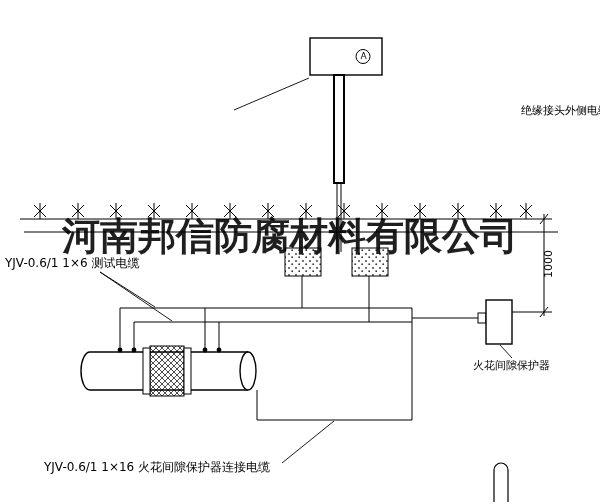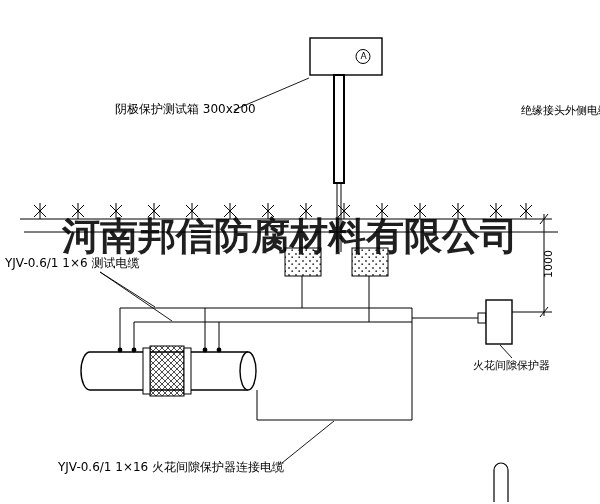--- a/index.html
+++ b/index.html
@@ -142,27 +142,26 @@
       <line x1="500" y1="345" x2="512" y2="358"></line>
     </g>
 
     <g stroke="#000" stroke-width="1.2" fill="none">
       <path d="M494,502 V470 A7,7 0 0 1 508,470 V502"></path>
     </g>
   </svg>
 
   <div class="watermark">河南邦信防腐材料有限公司</div>
 
-  <div class="label" style="left:115px; top:103px;">阴极保护测试箱 300x200</div>
 
   <div class="label small" style="left:521px; top:105px;">绝缘接头外侧电缆</div>
 
   <div class="label" style="left:5px; top:257px;text-align:center;">YJV-0.6/1 1×6  测试电缆</div>
 
   <div class="label small" style="left:473px; top:360px;">火花间隙保护器</div>
 
-  <div class="label" style="left:58px; top:461px;">YJV-0.6/1 1×16  火花间隙保护器连接电缆</div>
+  <div class="label" style="left:44px; top:461px;">YJV-0.6/1 1×16  火花间隙保护器连接电缆</div>
 
   <div class="dim-vertical">1000</div>
 
   <div class="meter-a">A</div>
 
 </div>
 
 </body></html>

